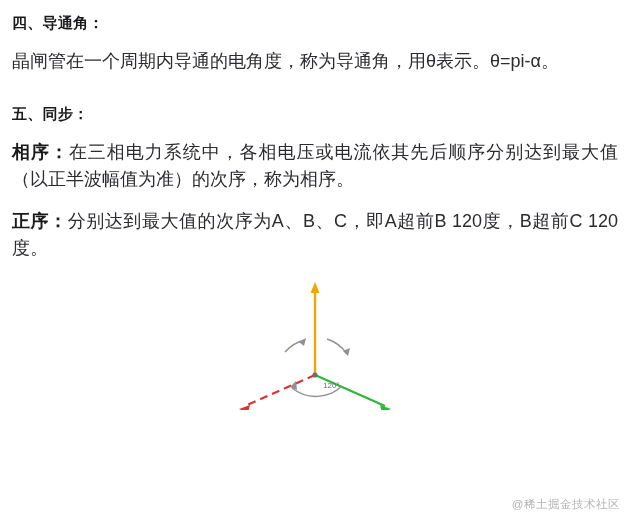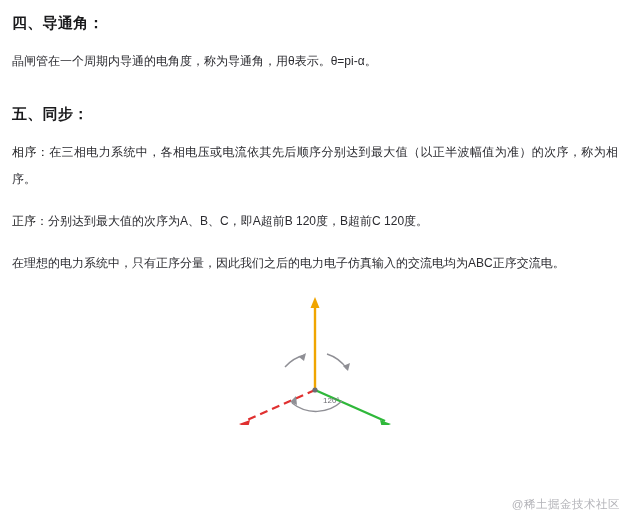--- a/index.html
+++ b/index.html
@@ -24,28 +24,28 @@
     font-size: 15px;
     font-weight: bold;
     margin: 0 0 12px 0;
     letter-spacing: 0.3px;
     color: #1a1a1c;
   }
   h3.section.spaced {
     margin-top: 30px;
   }
   p.body {
-    font-size: 12px;
+    font-size: 18px;
     line-height: 27px;
     margin: 15px 0 6px 0;
     color: #2b2b30;
     text-align: justify;
   }
   p.body .lead {
-    font-weight: normal;
+    font-weight: bold;
     color: #1a1a1c;
   }
   .figure {
     margin-top: 18px;
     height: 130px;
     position: relative;
   }
   .fig-inner {
     position: absolute;
     left: 50%;
@@ -68,21 +68,20 @@
 
 <div class="page">
 
   <h3 class="section">四、导通角：</h3>
   <p class="body"><span>晶闸管在一个周期内导通的电角度，称为导通角，用θ表示。θ=pi-α。</span></p>
 
   <h3 class="section spaced">五、同步：</h3>
 
   <p class="body"><span class="lead">相序：</span><span>在三相电力系统中，各相电压或电流依其先后顺序分别达到最大值（以正半波幅值为准）的次序，称为相序。</span></p>
   <p class="body"><span class="lead">正序：</span><span>分别达到最大值的次序为A、B、C，即A超前B 120度，B超前C 120度。</span></p>
-  <p class="body"><span>在理想的电力系统中，只有正序分量，因此我们之后的电力电子仿真输入的交流电均为ABC正序交流电。</span></p>
 
   <div class="figure">
     <div class="fig-inner">
       <svg width="230" height="130" viewBox="0 0 230 130">
 
         <g>
           <line x1="115" y1="95" x2="115" y2="8" stroke="#f0a500" stroke-width="2.4"></line>
           <polygon points="115,2 110.5,13 119.5,13" fill="#f0a500"></polygon>
         </g>
 

